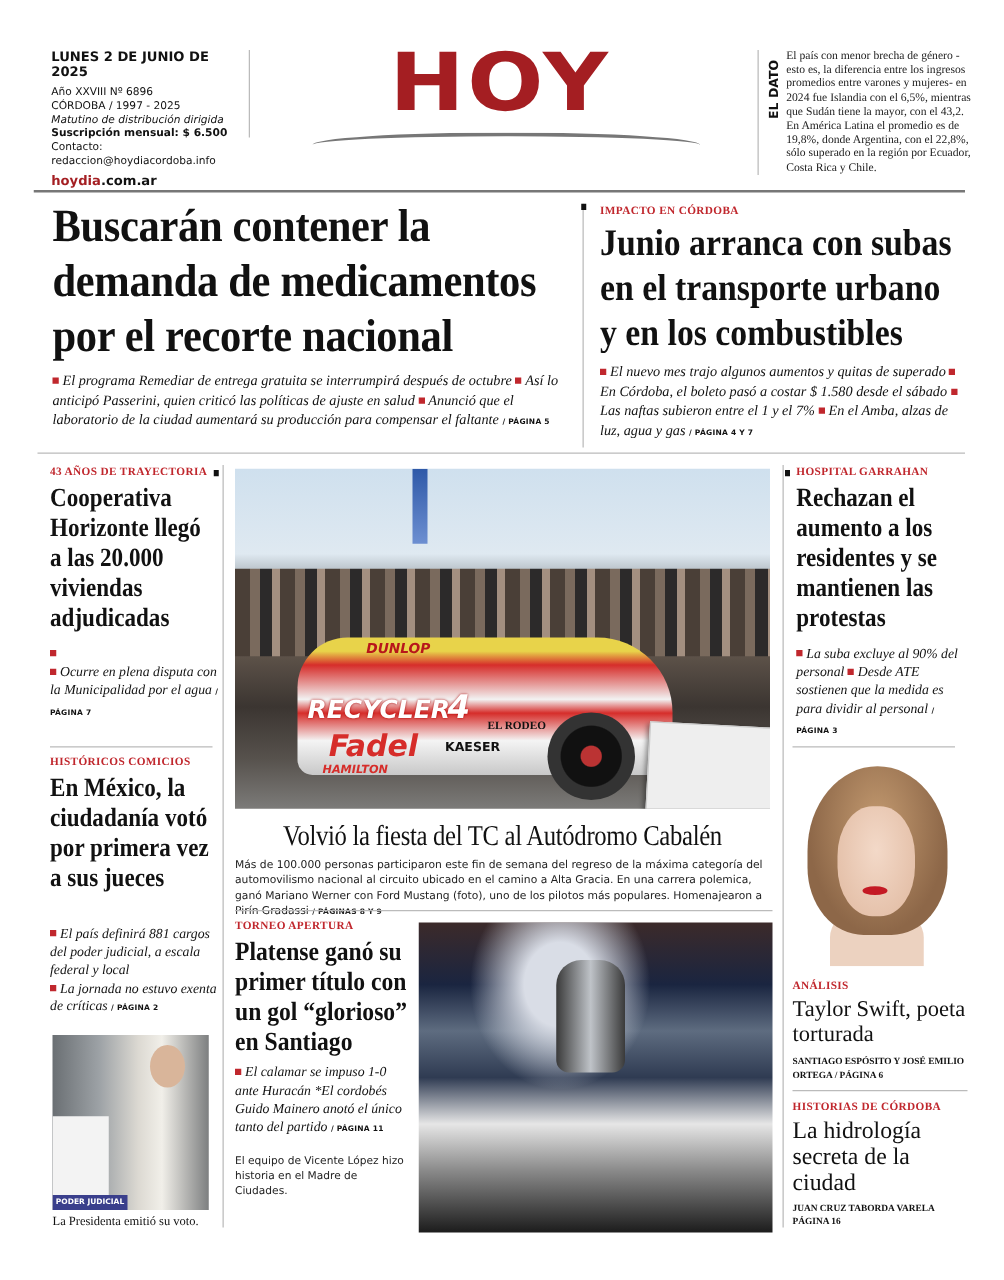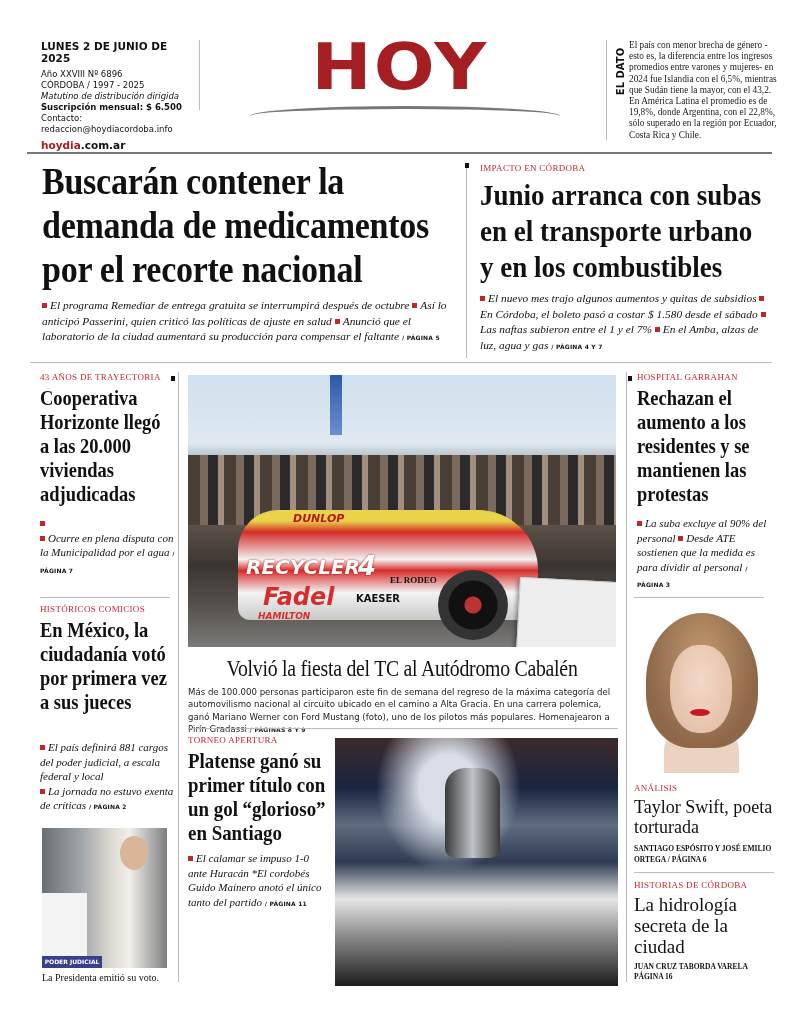--- a/index.html
+++ b/index.html
@@ -1,20 +1,20 @@
 <!DOCTYPE html>
 <html><head>
 <meta charset="utf-8">
 <style>
 *{box-sizing:border-box;margin:0;padding:0}
 html,body{width:803px;height:1024px;background:#fff;overflow:hidden}
 body{position:relative;font-family:"Liberation Serif",serif;color:#111}
 .abs{position:absolute}
 .sans{font-family:"DejaVu Sans","Liberation Sans",sans-serif}
-.kicker{font-family:"Liberation Serif",serif;font-weight:normal;color:#c0272d;font-size:9px;letter-spacing:0.3px;text-transform:uppercase}
+.kicker{font-family:"Liberation Serif",serif;font-weight:bold;color:#c0272d;font-size:9px;letter-spacing:0.3px;text-transform:uppercase}
 .bul{display:inline-block;width:5px;height:5px;background:#c0272d;margin:0 3px 1px 0;vertical-align:middle}
 .it{font-style:italic;font-family:"Liberation Serif",serif}
 .pg{font-family:"DejaVu Sans",sans-serif;font-style:normal;font-weight:bold;font-size:6px;letter-spacing:0.2px}
 .vline{position:absolute;width:1px;background:#bbb}
 .hline{position:absolute;height:1px;background:#bbb}
 .sq{position:absolute;width:4px;height:5px;background:#111}
 
 
 #hdr-left{left:41px;top:40px;width:150px;font-size:8.5px;line-height:11px}
 #hdr-left .date{font-weight:bold;font-size:10.5px;line-height:12px}
@@ -125,21 +125,21 @@
   </div>
 </div>
 
 <div class="vline" style="left:466px;top:163px;height:195px"></div>
 <div class="sq" style="left:465px;top:163px"></div>
 
 <div id="lead2" class="abs">
   <div class="kicker">IMPACTO EN CÓRDOBA</div>
   <h1>Junio arranca con subas en el transporte urbano y en los combustibles</h1>
   <div class="dek it">
-    <span class="bul"></span><span>El nuevo mes trajo algunos aumentos y quitas de subsidios</span>
+    <span class="bul"></span><span>El nuevo mes trajo algunos aumentos y quitas de superado</span>
     <span class="bul"></span><span>En Córdoba, el boleto pasó a costar $ 1.580 desde el sábado</span>
     <span class="bul"></span><span>Las naftas subieron entre el 1 y el 7%</span>
     <span class="bul"></span><span>En el Amba, alzas de luz, agua y gas</span>
     <span class="pg">/ PÁGINA 4 Y 7</span>
   </div>
 </div>
 
 <div class="hline" style="left:30px;top:362px;width:742px"></div>
 
 <div class="abs side" style="left:40px;top:372px;width:135px">
@@ -190,20 +190,21 @@
 <div id="tc-text" class="abs"><span>Más de 100.000 personas participaron este fin de semana del regreso de la máxima categoría del automovilismo nacional al circuito ubicado en el camino a Alta Gracia. En una carrera polemica, ganó Mariano Werner con Ford Mustang (foto), uno de los pilotos más populares. Homenajearon a Pirín Gradassi</span> <span class="pg">/ PÁGINAS 8 Y 9</span></div>
 <div class="hline" style="left:188px;top:728px;width:430px"></div>
 
 <div id="plat" class="abs">
   <div class="kicker">TORNEO APERTURA</div>
   <h2>Platense ganó su primer título con un gol “glorioso” en Santiago</h2>
   <div class="dek it">
     <span class="bul"></span><span>El calamar se impuso 1-0 ante Huracán *El cordobés Guido Mainero anotó el único tanto del partido</span>
     <span class="pg">/ PÁGINA 11</span>
   </div>
+  <div class="cap">El equipo de Vicente López hizo historia en el Madre de Ciudades.</div>
 </div>
 <div id="plat-photo" class="photo">
   <div class="cup"></div>
 </div>
 
 <div class="vline" style="left:626px;top:372px;height:610px"></div>
 <div class="sq" style="left:628px;top:376px"></div>
 <div class="abs side" style="left:637px;top:372px;width:135px">
   <div class="kicker">HOSPITAL GARRAHAN</div>
   <h2>Rechazan el aumento a los residentes y se mantienen las protestas</h2>

